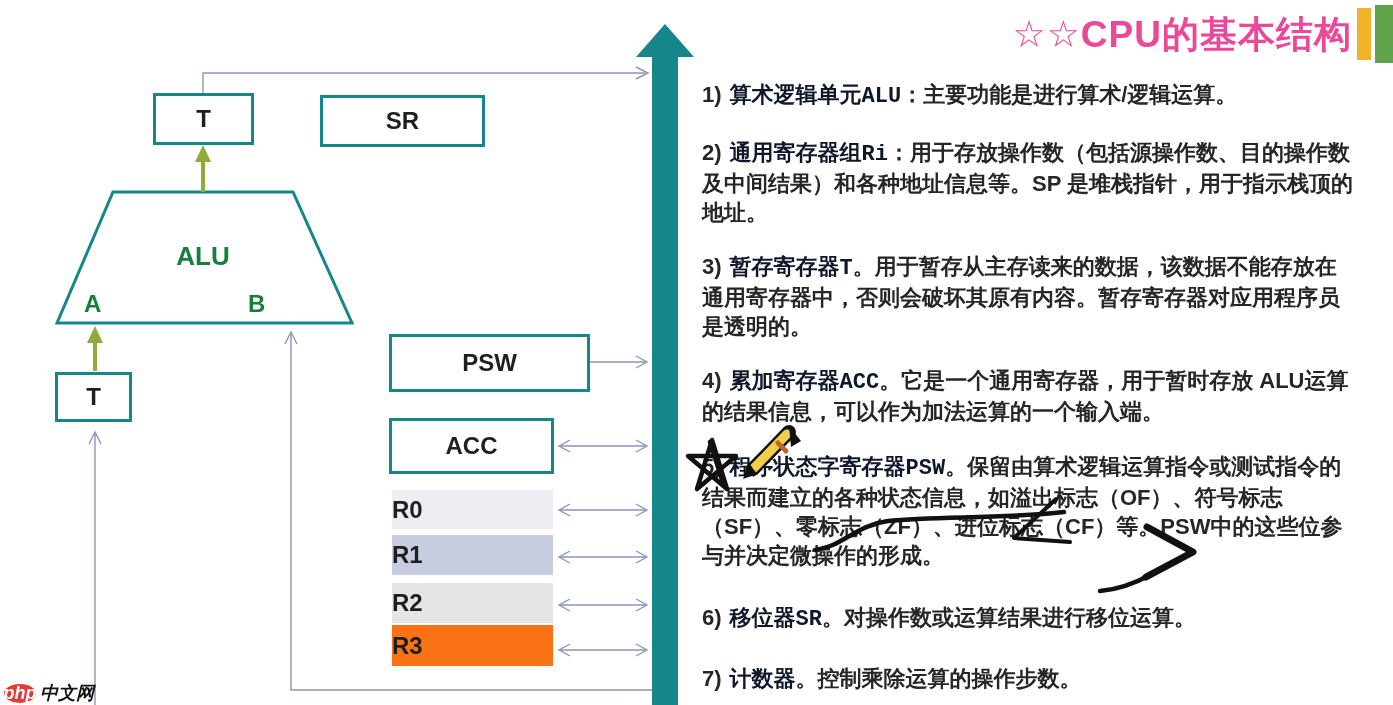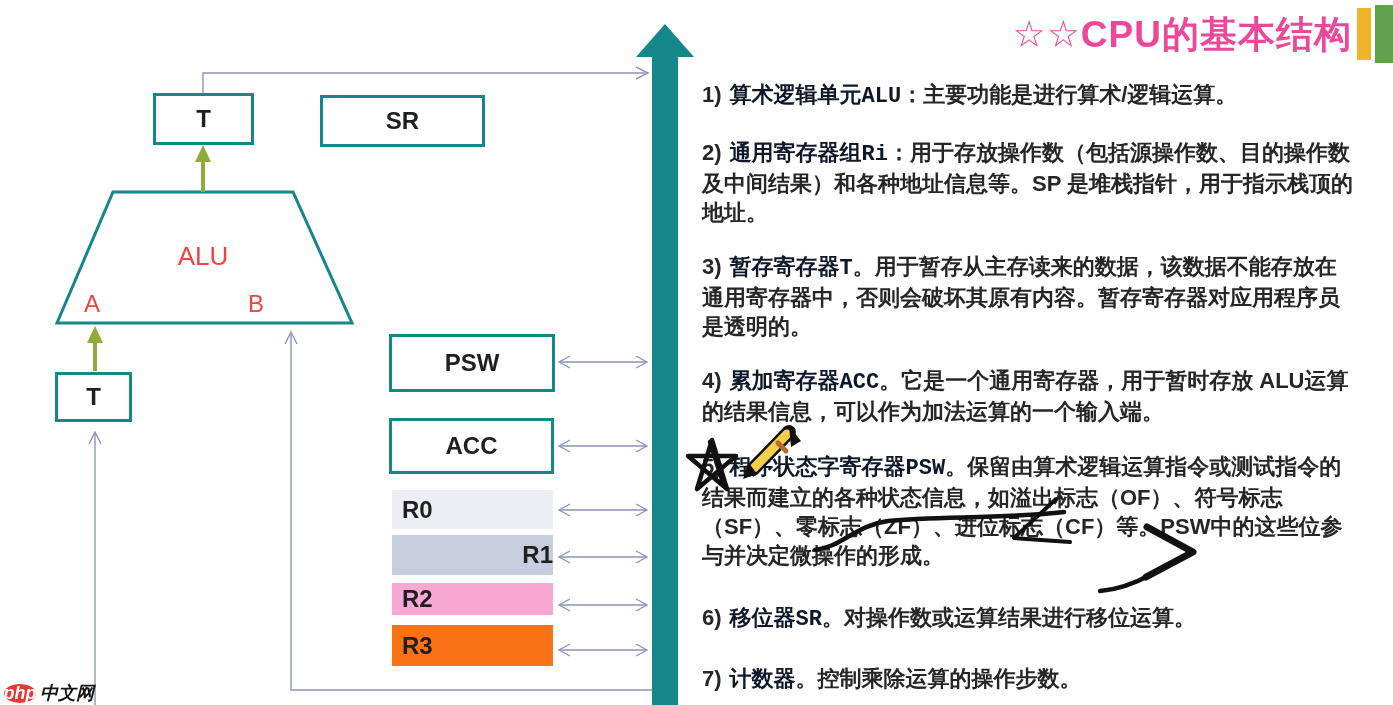--- a/index.html
+++ b/index.html
@@ -14,36 +14,36 @@
 
   
   .box{
     position:absolute;z-index:2;background:#ffffff;
     border:3px solid #15868a;display:flex;align-items:center;justify-content:center;
     font-size:24px;font-weight:700;color:#1f1f1f;box-sizing:border-box;
   }
   .box-t-top{left:153px;top:93px;width:101px;height:52px;}
   .box-sr{left:320px;top:95px;width:165px;height:52px;}
   .box-t-left{left:55px;top:372px;width:77px;height:50px;}
-  .box-psw{left:389px;top:334px;width:166px;height:58px;}
+  .box-psw{left:389px;top:334px;width:201px;height:58px;}
   .box-acc{left:389px;top:418px;width:165px;height:56px;}
 
-  .alu-label{position:absolute;z-index:2;color:#ef4444;font-weight:400;}
+  .alu-label{position:absolute;z-index:2;color:#15803d;font-weight:700;}
   .alu-name{left:160px;top:241px;width:86px;text-align:center;font-size:26px;}
   .alu-a{left:84px;top:290px;font-size:24px;}
   .alu-b{left:248px;top:290px;font-size:24px;}
 
   .reg-row{
     position:absolute;z-index:2;left:392px;width:161px;height:39px;
-    display:flex;align-items:center;padding-left:10px;box-sizing:border-box;
+    display:flex;align-items:center;padding-left:0;box-sizing:border-box;
     font-size:24px;font-weight:700;color:#1f1f1f;
   }
   .reg-0{top:490px;background:#eceef4;}
-  .reg-1{top:535px;height:40px;background:#c7cddf;justify-content:flex-end;}
-  .reg-2{top:583px;height:32px;background:#f9a8d4;}
+  .reg-1{top:535px;height:40px;background:#c7cddf;}
+  .reg-2{top:583px;height:40px;background:#e5e5e5;}
   .reg-3{top:625px;height:41px;background:#f97316;}
 
   
   .title{
     position:absolute;z-index:2;top:10px;right:41px;
     font-size:37px;font-weight:600;color:#ec4899;letter-spacing:1px;white-space:nowrap;
   }
   .bar{position:absolute;z-index:2;}
   .bar-yellow{left:1357px;top:8px;width:14px;height:52px;background:#f0b32a;}
   .bar-green{left:1375px;top:5px;width:18px;height:58px;background:#63a24c;}

